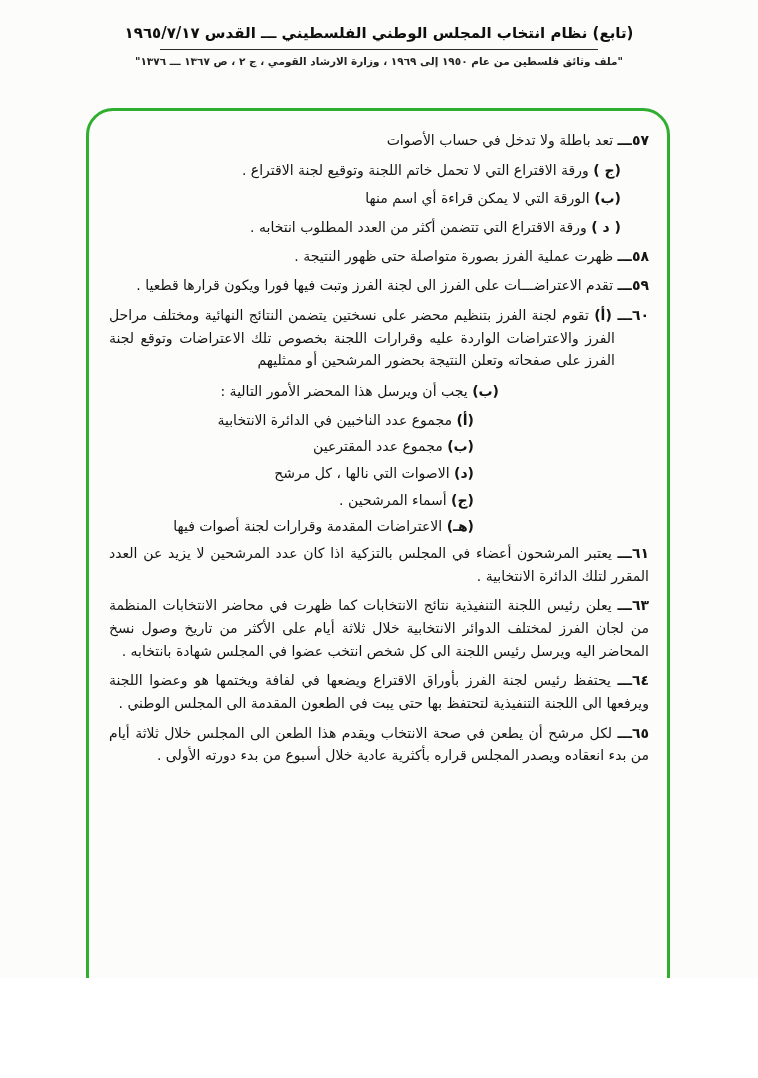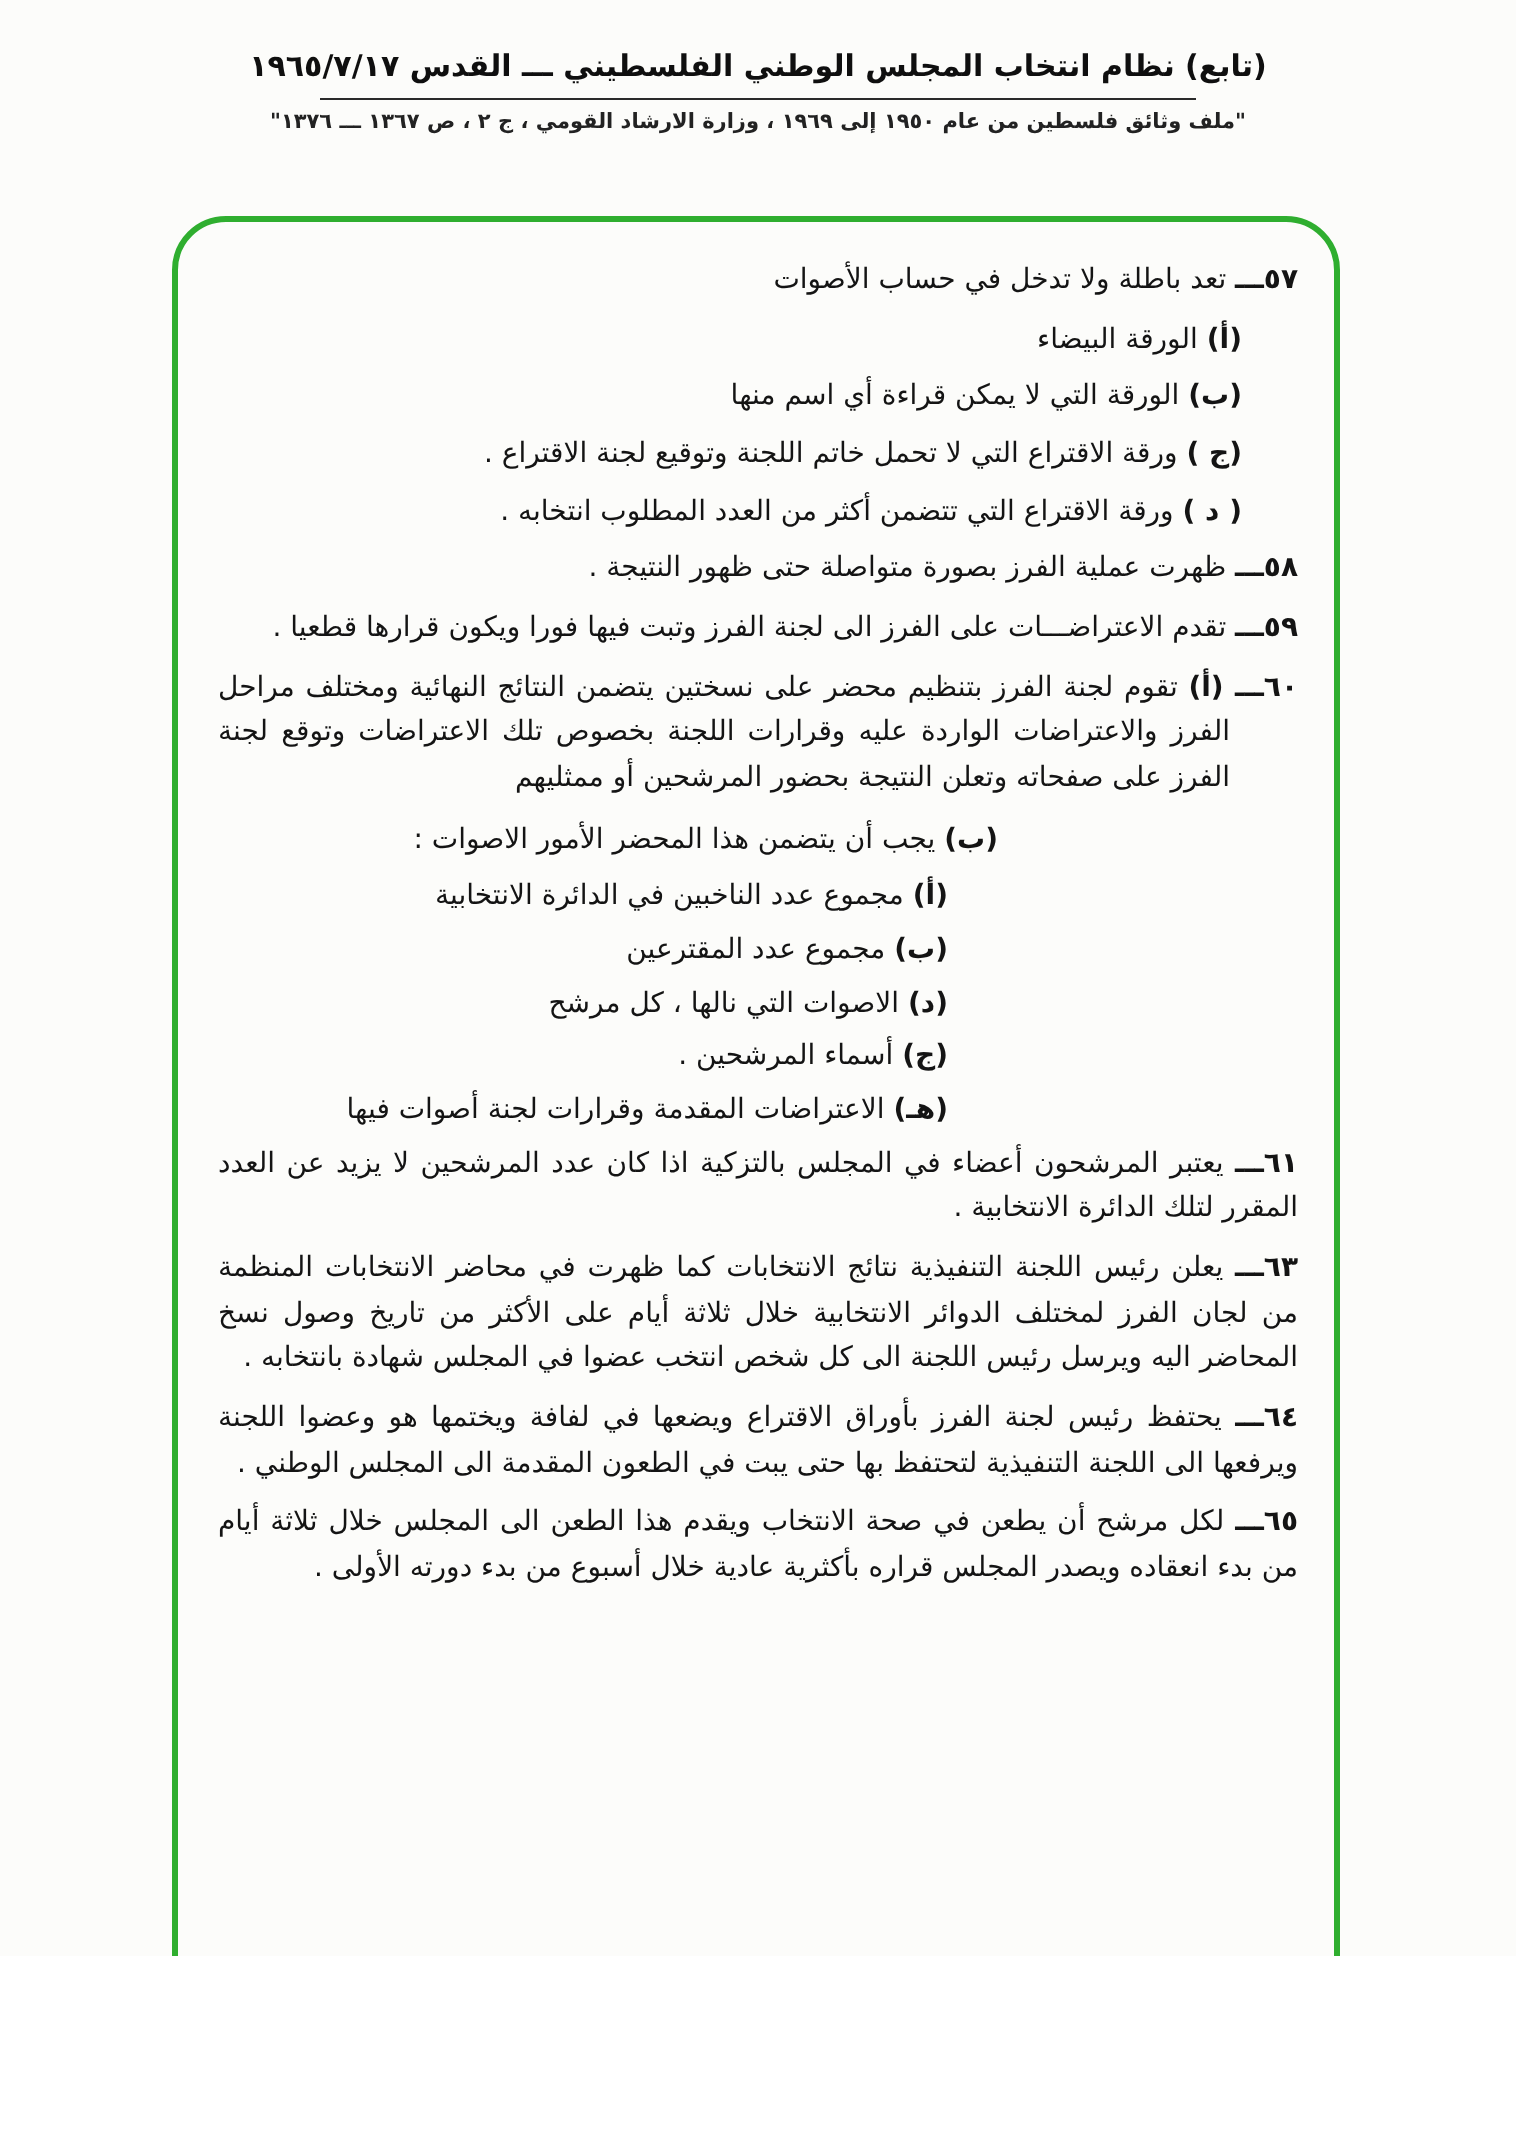--- a/index.html
+++ b/index.html
@@ -86,28 +86,27 @@
 
   <div class="header">
     <div class="title">(تابع) نظام انتخاب المجلس الوطني الفلسطيني ـــ القدس ١٩٦٥/٧/١٧</div>
     <div class="rule"></div>
     <div class="subtitle">"ملف وثائق فلسطين من عام ١٩٥٠ إلى ١٩٦٩ ، وزارة الارشاد القومي ، ج ٢ ، ص ١٣٦٧ ـــ ١٣٧٦"</div>
   </div>
 
   <div class="content-box" style="border-color: rgb(47, 174, 47);">
     <div id="articles" class="articles">
         <p class="article lvl0"><span class="label">٥٧ـــ</span> <span class="text">تعد باطلة ولا تدخل في حساب الأصوات</span></p>
-        <p class="article lvl1"><span class="label">(أ)</span> <span class="text">الورقة البيضاء</span></p>
+        <p class="article lvl1"><span class="label">(ج )</span> <span class="text">ورقة الاقتراع التي لا تحمل خاتم اللجنة وتوقيع لجنة الاقتراع .</span></p>
         <p class="article lvl1"><span class="label">(ب)</span> <span class="text">الورقة التي لا يمكن قراءة أي اسم منها</span></p>
-        <p class="article lvl1"><span class="label">(ج )</span> <span class="text">ورقة الاقتراع التي لا تحمل خاتم اللجنة وتوقيع لجنة الاقتراع .</span></p>
         <p class="article lvl1"><span class="label">( د )</span> <span class="text">ورقة الاقتراع التي تتضمن أكثر من العدد المطلوب انتخابه .</span></p>
         <p class="article lvl0"><span class="label">٥٨ـــ</span> <span class="text">ظهرت عملية الفرز بصورة متواصلة حتى ظهور النتيجة .</span></p>
         <p class="article lvl0 hang"><span class="label">٥٩ـــ</span> <span class="text">تقدم الاعتراضـــات على الفرز الى لجنة الفرز وتبت فيها فورا ويكون قرارها قطعيا .</span></p>
         <p class="article lvl0 hang"><span class="label">٦٠ـــ (أ)</span> <span class="text">تقوم لجنة الفرز بتنظيم محضر على نسختين يتضمن النتائج النهائية ومختلف مراحل الفرز والاعتراضات الواردة عليه وقرارات اللجنة بخصوص تلك الاعتراضات وتوقع لجنة الفرز على صفحاته وتعلن النتيجة بحضور المرشحين أو ممثليهم</span></p>
-        <p class="article lvl2"><span class="label">(ب)</span> <span class="text">يجب أن يتضمن هذا المحضر الأمور الاصوات :</span></p>
+        <p class="article lvl2"><span class="label">(ب)</span> <span class="text">يجب أن ويرسل هذا المحضر الأمور التالية :</span></p>
         <p class="article lvl3"><span class="label">(أ)</span> <span class="text">مجموع عدد الناخبين في الدائرة الانتخابية</span></p>
         <p class="article lvl3"><span class="label">(ب)</span> <span class="text">مجموع عدد المقترعين</span></p>
         <p class="article lvl3"><span class="label">(د)</span> <span class="text">الاصوات التي نالها ، كل مرشح</span></p>
         <p class="article lvl3"><span class="label">(ج)</span> <span class="text">أسماء المرشحين .</span></p>
         <p class="article lvl3"><span class="label">(هـ)</span> <span class="text">الاعتراضات المقدمة وقرارات لجنة أصوات فيها</span></p>
         <p class="article lvl0"><span class="label">٦١ـــ</span> <span class="text">يعتبر المرشحون أعضاء في المجلس بالتزكية اذا كان عدد المرشحين لا يزيد عن العدد المقرر لتلك الدائرة الانتخابية .</span></p>
         <p class="article lvl0"><span class="label">٦٣ـــ</span> <span class="text">يعلن رئيس اللجنة التنفيذية نتائج الانتخابات كما ظهرت في محاضر الانتخابات المنظمة من لجان الفرز لمختلف الدوائر الانتخابية خلال ثلاثة أيام على الأكثر من تاريخ وصول نسخ المحاضر اليه ويرسل رئيس اللجنة الى كل شخص انتخب عضوا في المجلس شهادة بانتخابه .</span></p>
         <p class="article lvl0"><span class="label">٦٤ـــ</span> <span class="text">يحتفظ رئيس لجنة الفرز بأوراق الاقتراع ويضعها في لفافة ويختمها هو وعضوا اللجنة ويرفعها الى اللجنة التنفيذية لتحتفظ بها حتى يبت في الطعون المقدمة الى المجلس الوطني .</span></p>
         <p class="article lvl0"><span class="label">٦٥ـــ</span> <span class="text">لكل مرشح أن يطعن في صحة الانتخاب ويقدم هذا الطعن الى المجلس خلال ثلاثة أيام من بدء انعقاده ويصدر المجلس قراره بأكثرية عادية خلال أسبوع من بدء دورته الأولى .</span></p>
       </div>

